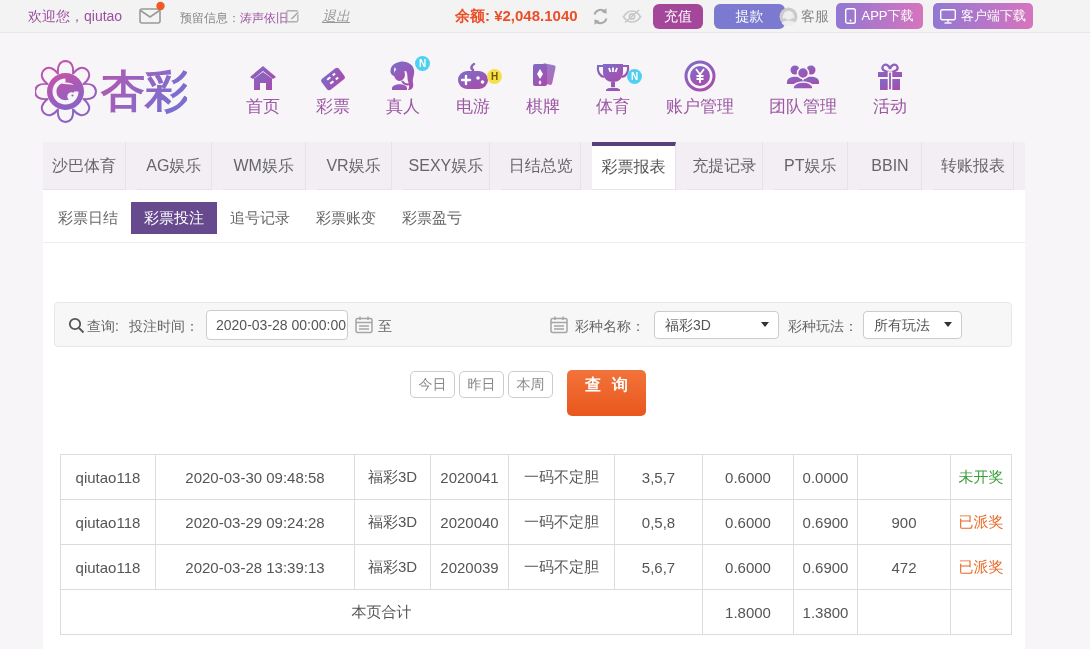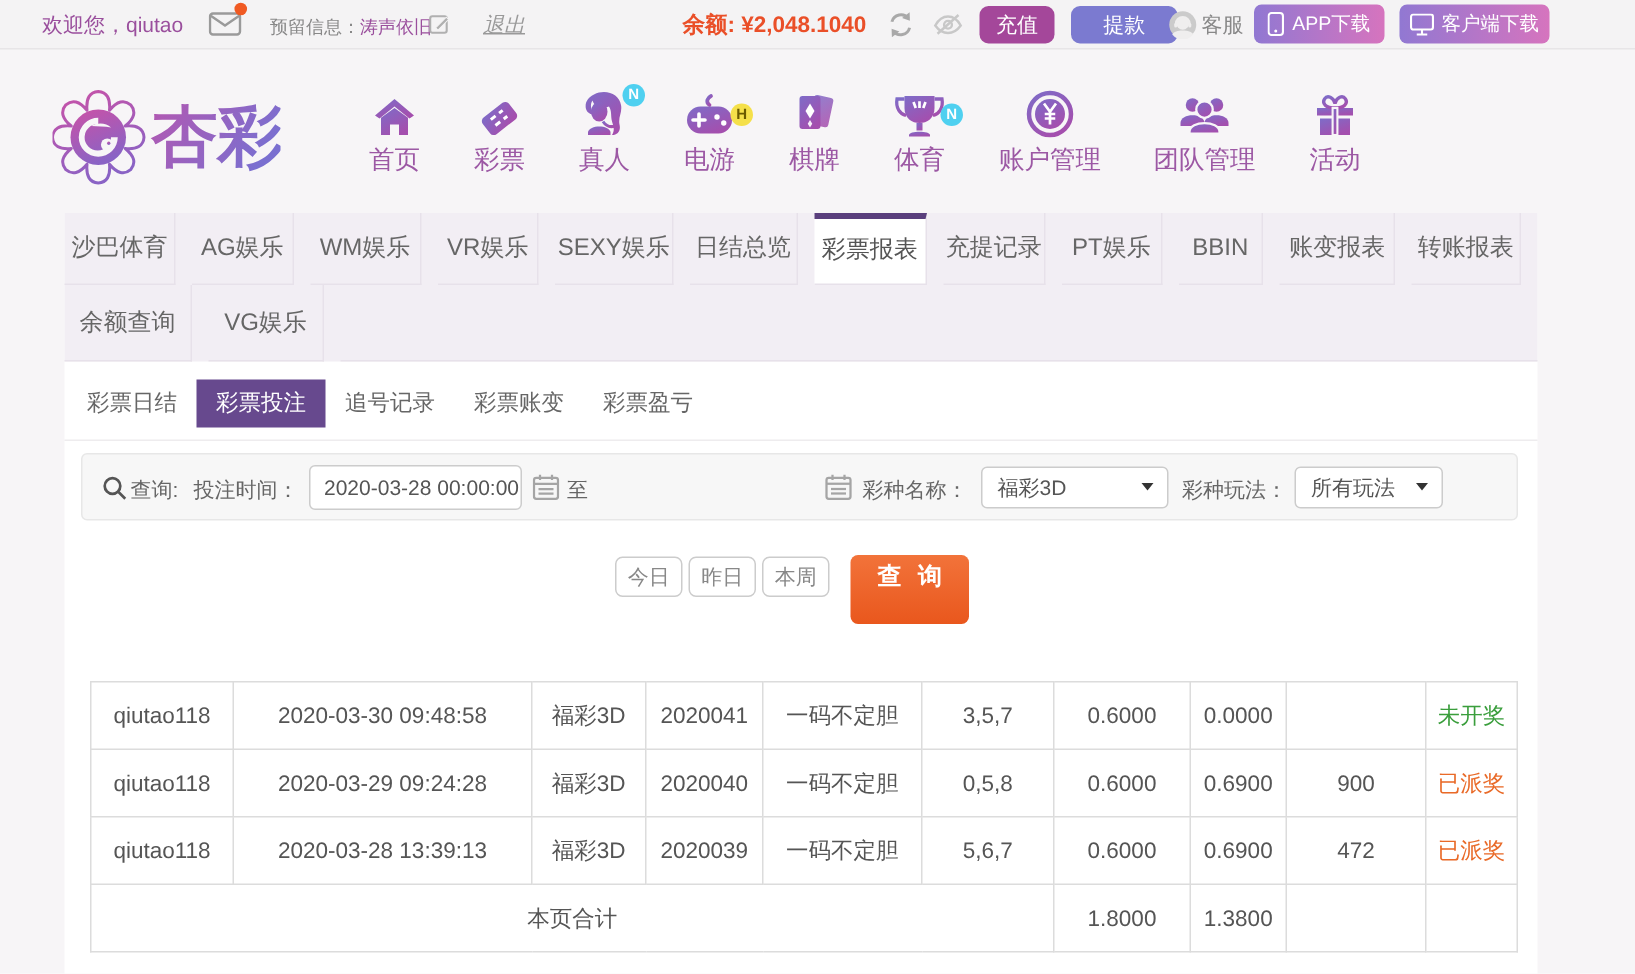--- a/index.html
+++ b/index.html
@@ -228,27 +228,21 @@
     <div class="cell" style="width:85px;">沙巴体育</div>
     <div class="cell" style="width:77px;">AG娱乐</div>
     <div class="cell" style="width:85px;">WM娱乐</div>
     <div class="cell" style="width:77px;">VR娱乐</div>
     <div class="cell" style="width:90px;">SEXY娱乐</div>
     <div class="cell" style="width:82px;">日结总览</div>
     <div class="cell active" style="width:86px;">彩票报表</div>
     <div class="cell" style="width:78px;">充提记录</div>
     <div class="cell" style="width:76px;">PT娱乐</div>
     <div class="cell" style="width:65px;">BBIN</div>
-    <div class="cell" style="width:88px;">账变报表</div>
     <div class="cell" style="width:83px;">转账报表</div>
-    <div class="cell fill"></div>
-  </div>
-  <div class="tabrow tabrow2">
-    <div class="cell" style="width:85px;">余额查询</div>
-    <div class="cell" style="width:77px;">VG娱乐</div>
     <div class="cell fill"></div>
   </div>
 
   <div class="subtabs">
     <div class="subtab" style="left:2px;">彩票日结</div>
     <div class="subtab active" style="left:88px;">彩票投注</div>
     <div class="subtab" style="left:174px;">追号记录</div>
     <div class="subtab" style="left:260px;">彩票账变</div>
     <div class="subtab" style="left:346px;">彩票盈亏</div>
   </div>

